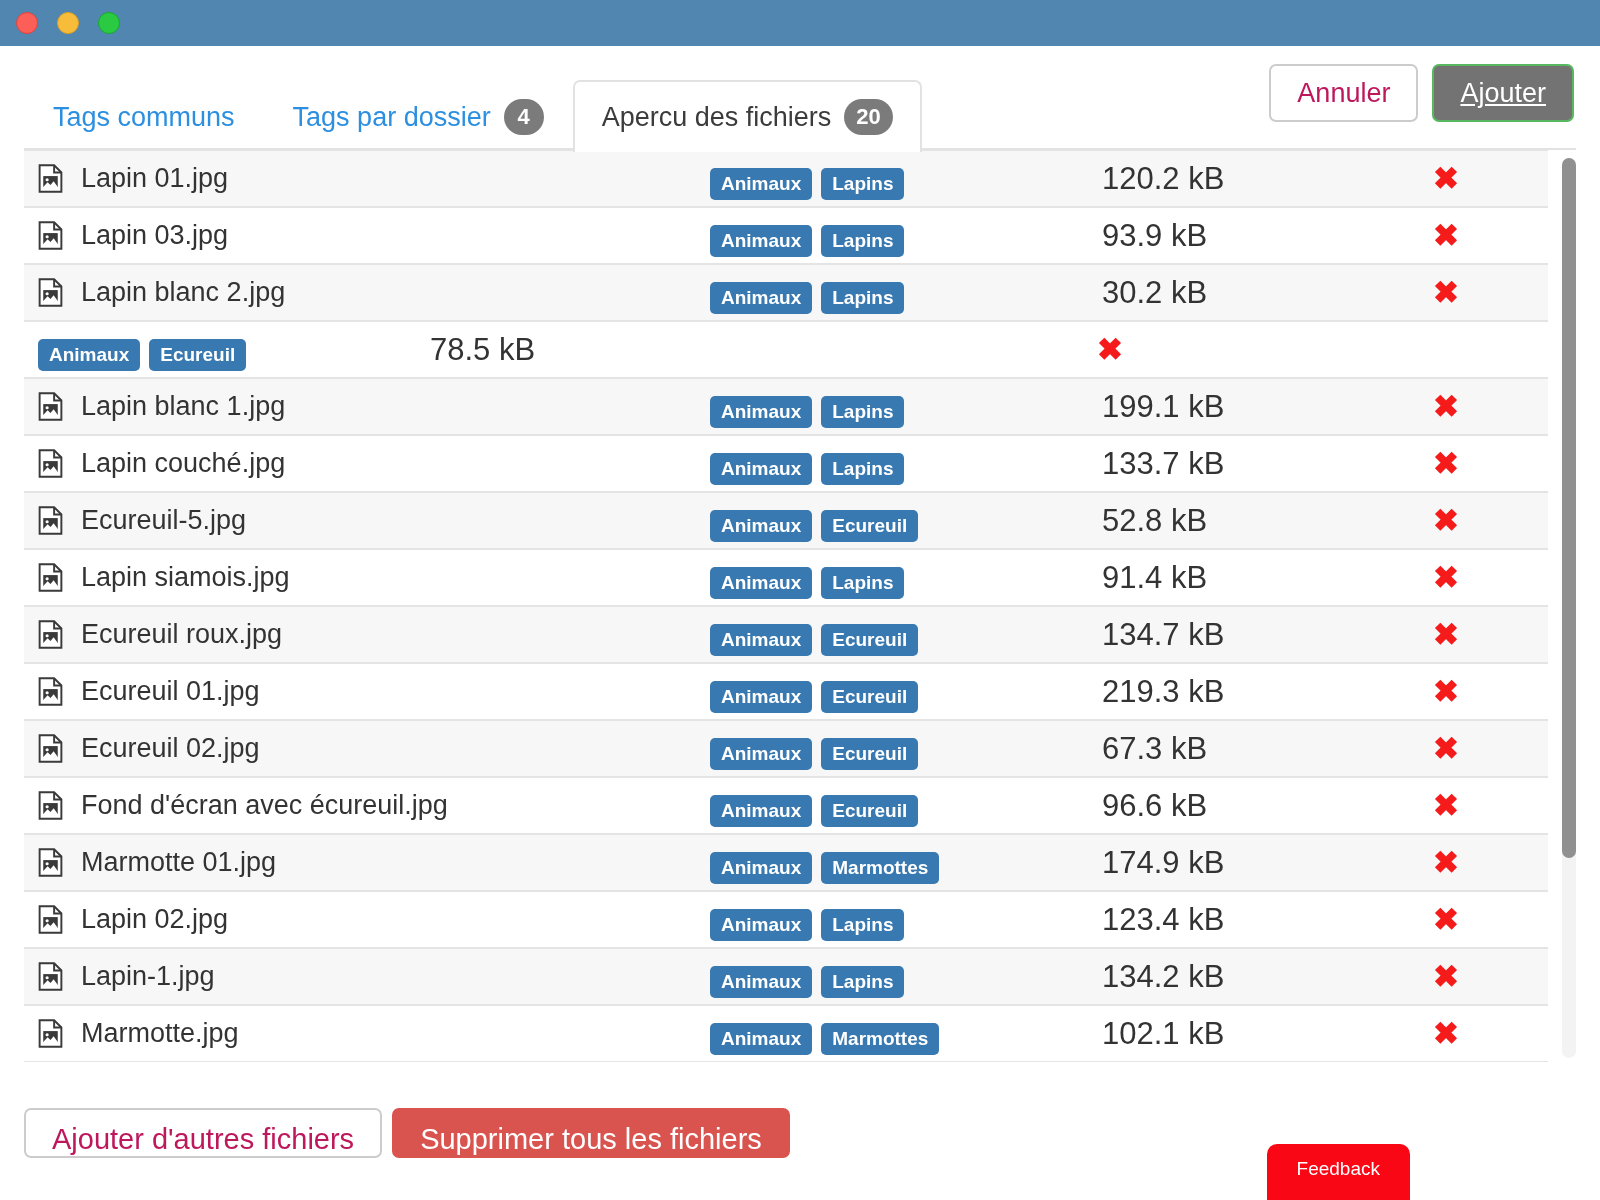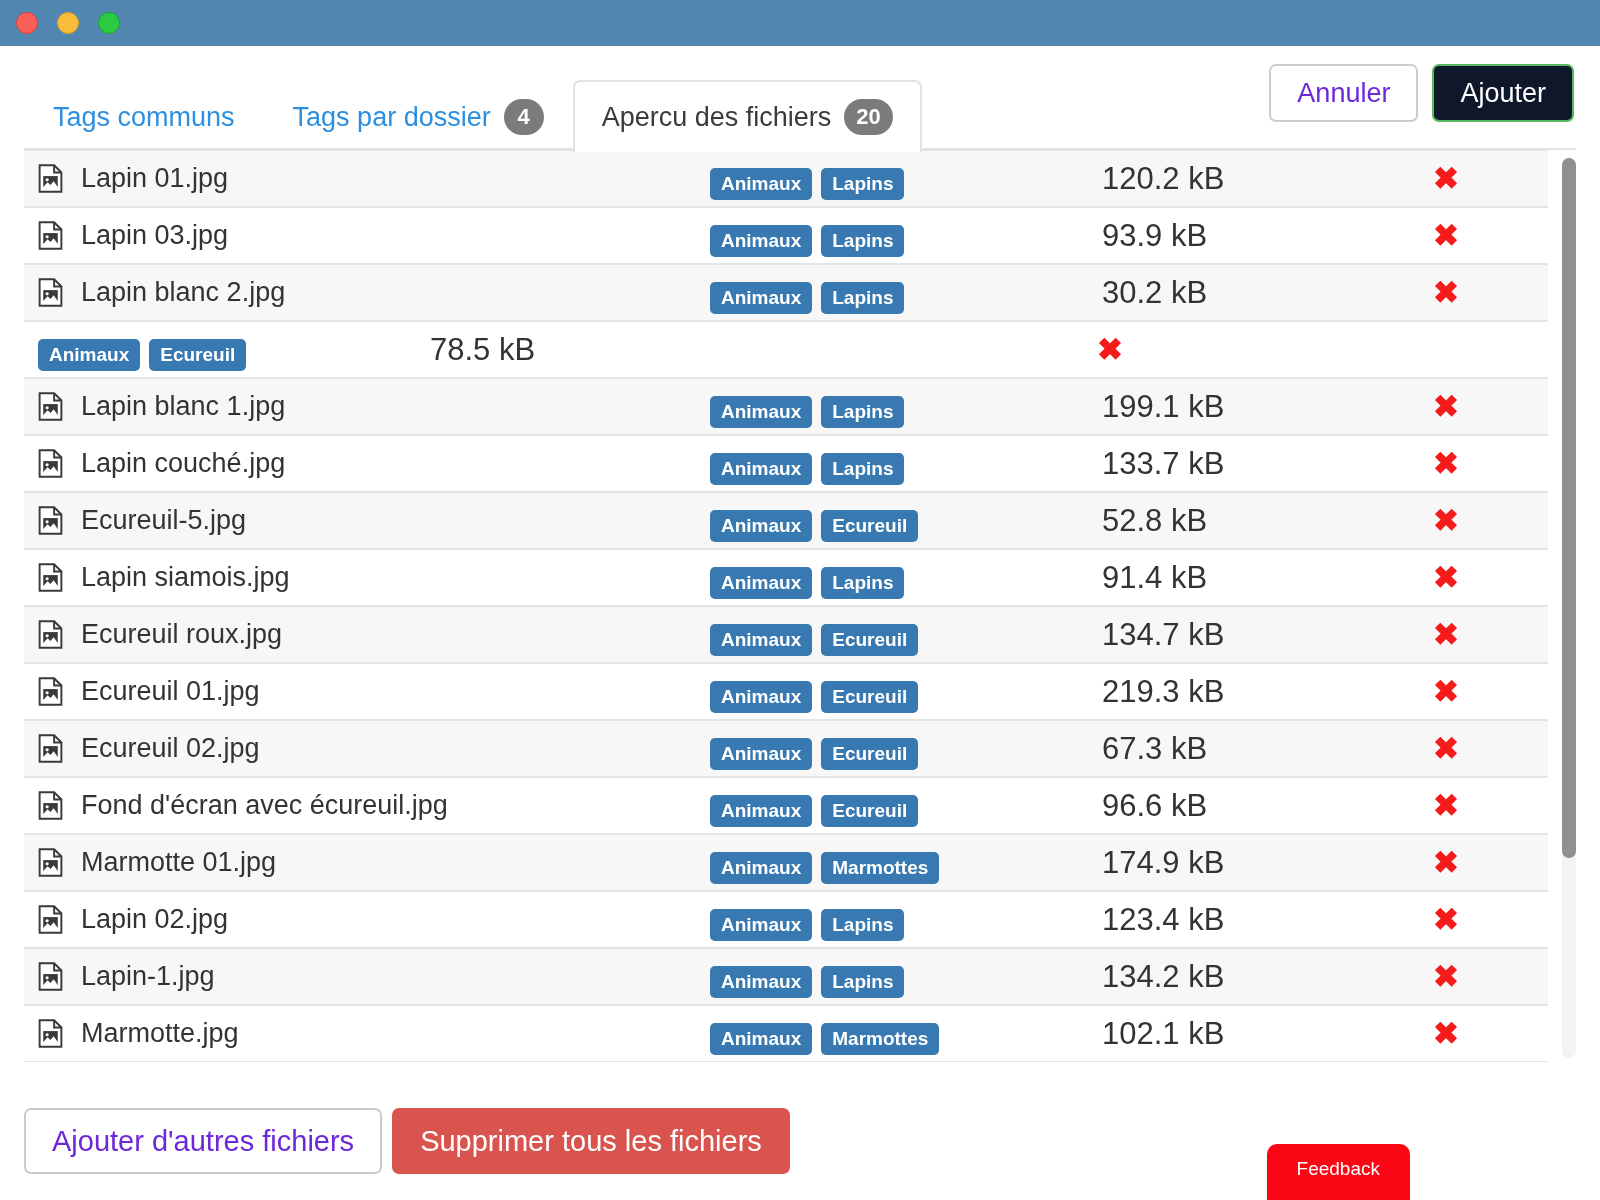--- a/index.html
+++ b/index.html
@@ -90,22 +90,22 @@
     font-family: "Liberation Sans", sans-serif;
     font-size: 27px;
     border-radius: 7px;
     padding: 0 26px;
     height: 58px;
     line-height: 54px;
     cursor: pointer;
     white-space: nowrap;
     border: 2px solid transparent;
   }
-  .btn-default { background:#fff; color:#6d28d9; border-color:#cccccc; }
-  .btn-success { background:#0f172a; color:#fff; border-color:#58b860; }
+  .btn-default { background:#fff; color:#be185d; border-color:#cccccc; }
+  .btn-success { background:#737373; color:#fff; border-color:#58b860;text-decoration:underline; }
   .btn-danger  { background:#d9534f; color:#fff; border-color:#d9534f; }
 
   
   #list-wrap {
     flex: 1 1 auto;
     position: relative;
     margin: 0 24px;
     overflow: hidden;
   }
   #file-list {
@@ -170,21 +170,21 @@
   }
 
   
   #footer {
     flex: 0 0 110px;
     position: relative;
     padding: 18px 24px 0;
     display: flex; align-items: flex-start; gap: 10px;
     background: #fff;
   }
-  #footer .btn { height: 66px; line-height: 58px; font-size: 29px; }
+  #footer .btn { height: 50px; line-height: 58px; font-size: 29px; }
 
   #feedback-btn {
     position: absolute;
     right: 190px; bottom: 0;
     background: #f90715;
     color: #ffffff;
     font-size: 19px;
     padding: 14px 30px 20px;
     border-radius: 10px 10px 0 0;
     cursor: pointer;

